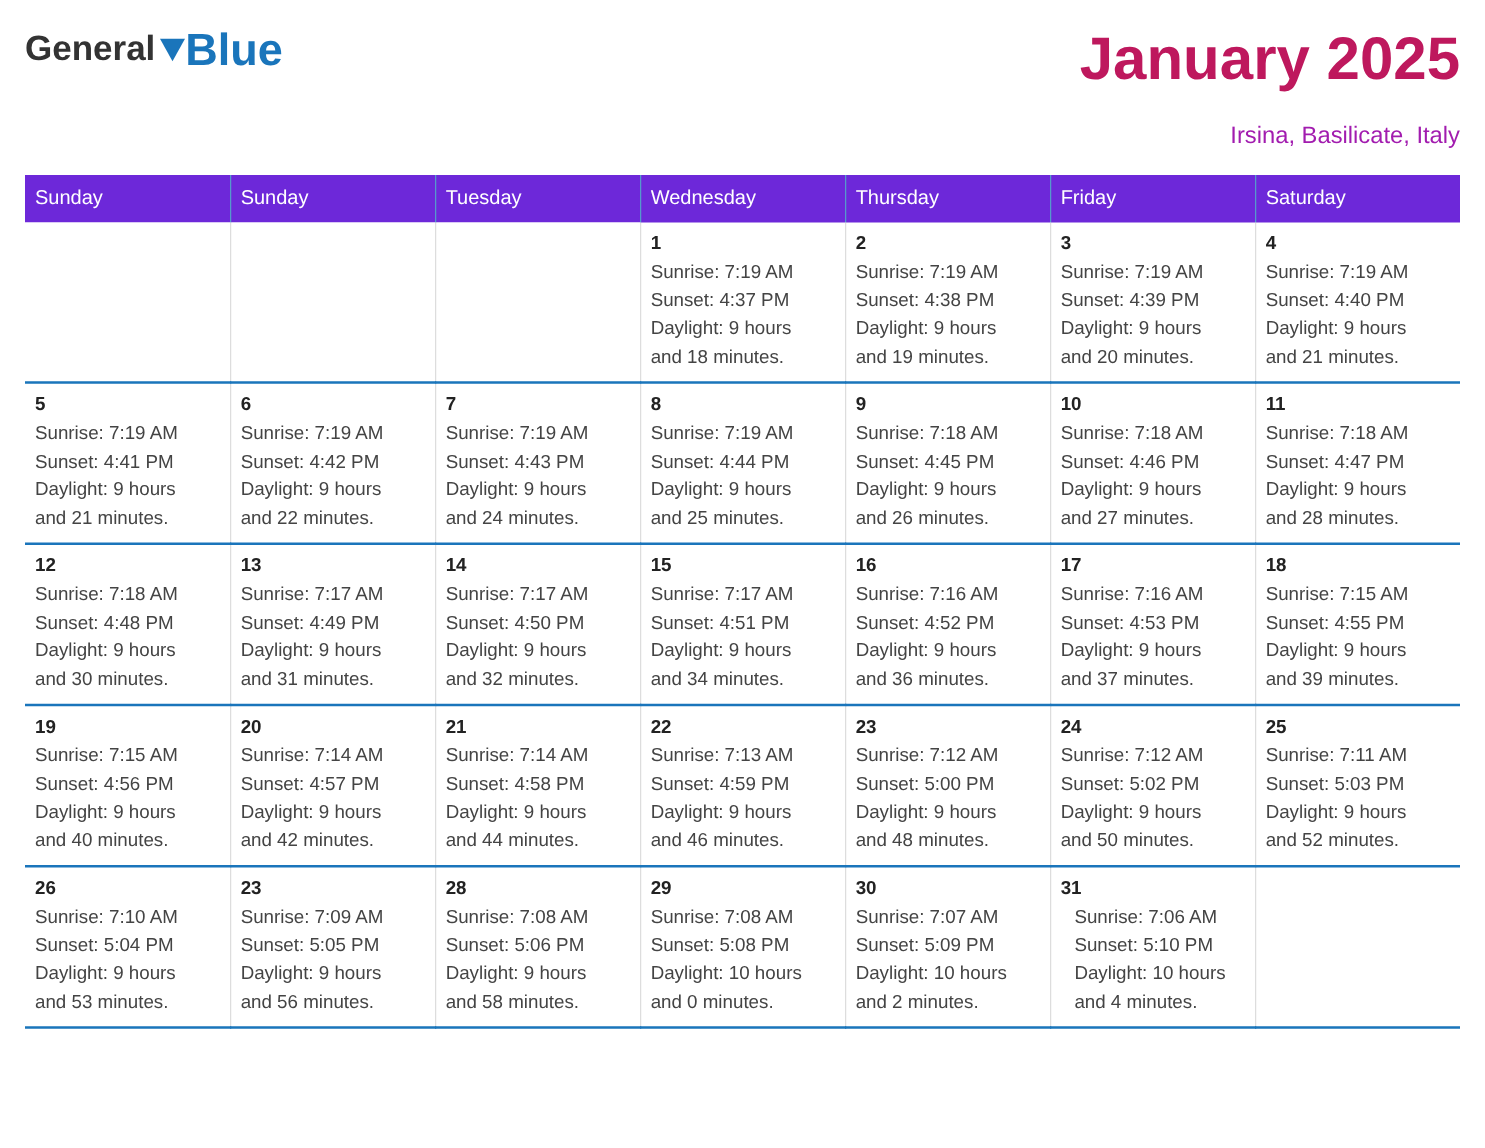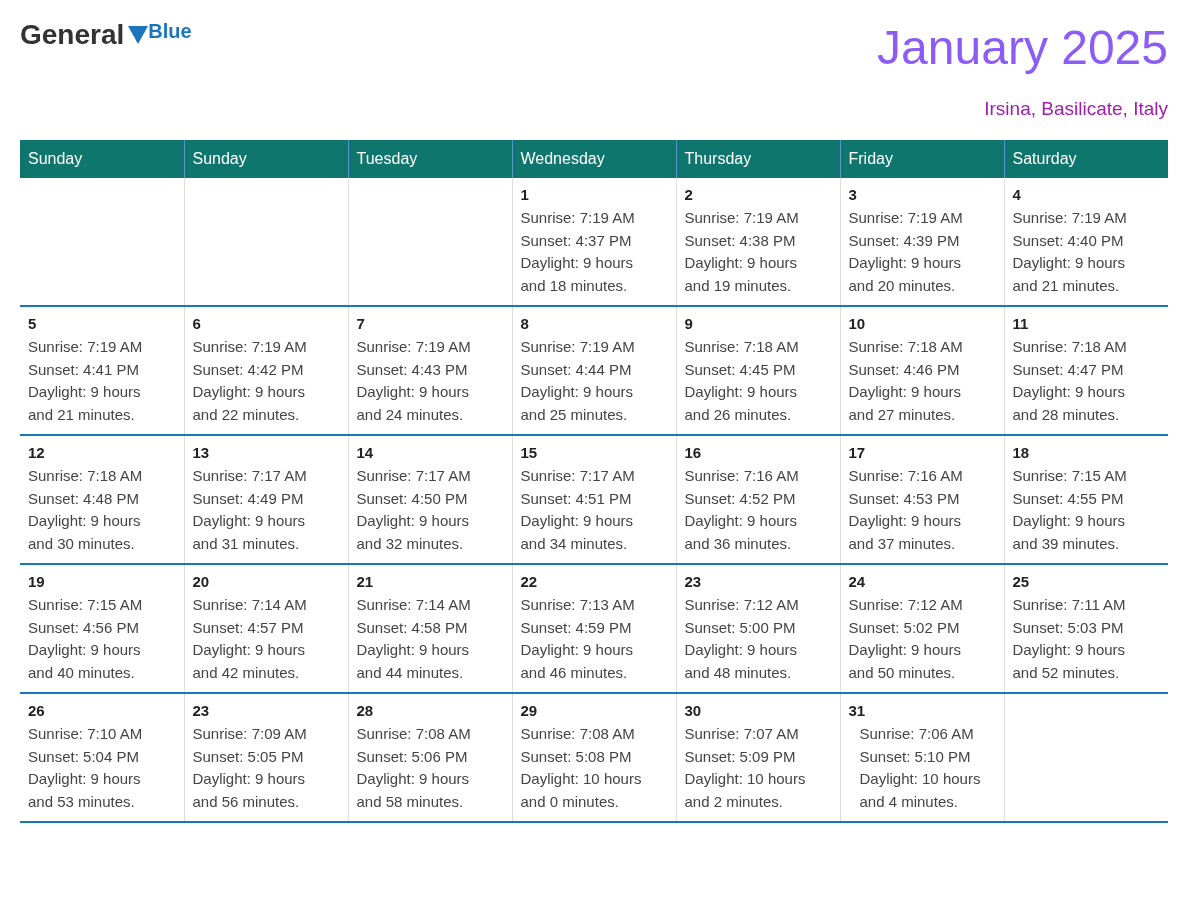--- a/index.html
+++ b/index.html
@@ -32,34 +32,34 @@
     }
     .logo-line1 {
       display: flex;
       align-items: center;
     }
     .title-area {
       text-align: right;
     }
     .title-area h1 {
       font-size: 48px;
-      font-weight: normal;
-      color: #8b5cf6;
+      font-weight: bold;
+      color: #be185d;
     }
     .title-area .subtitle {
       font-size: 19px;
       color: #a21caf;
       margin-top: 23px;
     }
     table {
       width: 100%;
       border-collapse: collapse;
     }
     thead tr {
-      background-color: #0f766e;
+      background-color: #6d28d9;
     }
     thead th {
       color: white;
       padding: 10px 8px;
       text-align: left;
       font-size: 16px;
       font-weight: normal;
       border-right: 1px solid #5599cc;
     }
     thead th:last-child {
@@ -99,21 +99,21 @@
 </head>
 <body>
 
 <div class="header">
   <div class="logo">
     <div class="logo-line1">
       <span style="font-size:28px; font-weight:bold; color:#333;">General</span>
       <span class="logo-triangle"></span>
     </div>
     <div>
-      <span style="font-size:20px; font-weight:bold; color:#1a75bb;">Blue</span>
+      <span style="font-size:36px; font-weight:bold; color:#1a75bb;">Blue</span>
     </div>
   </div>
   <div class="title-area">
     <h1>January 2025</h1>
     <div class="subtitle">Irsina, Basilicate, Italy</div>
   </div>
 </div>
 
 <table>
   <thead>

